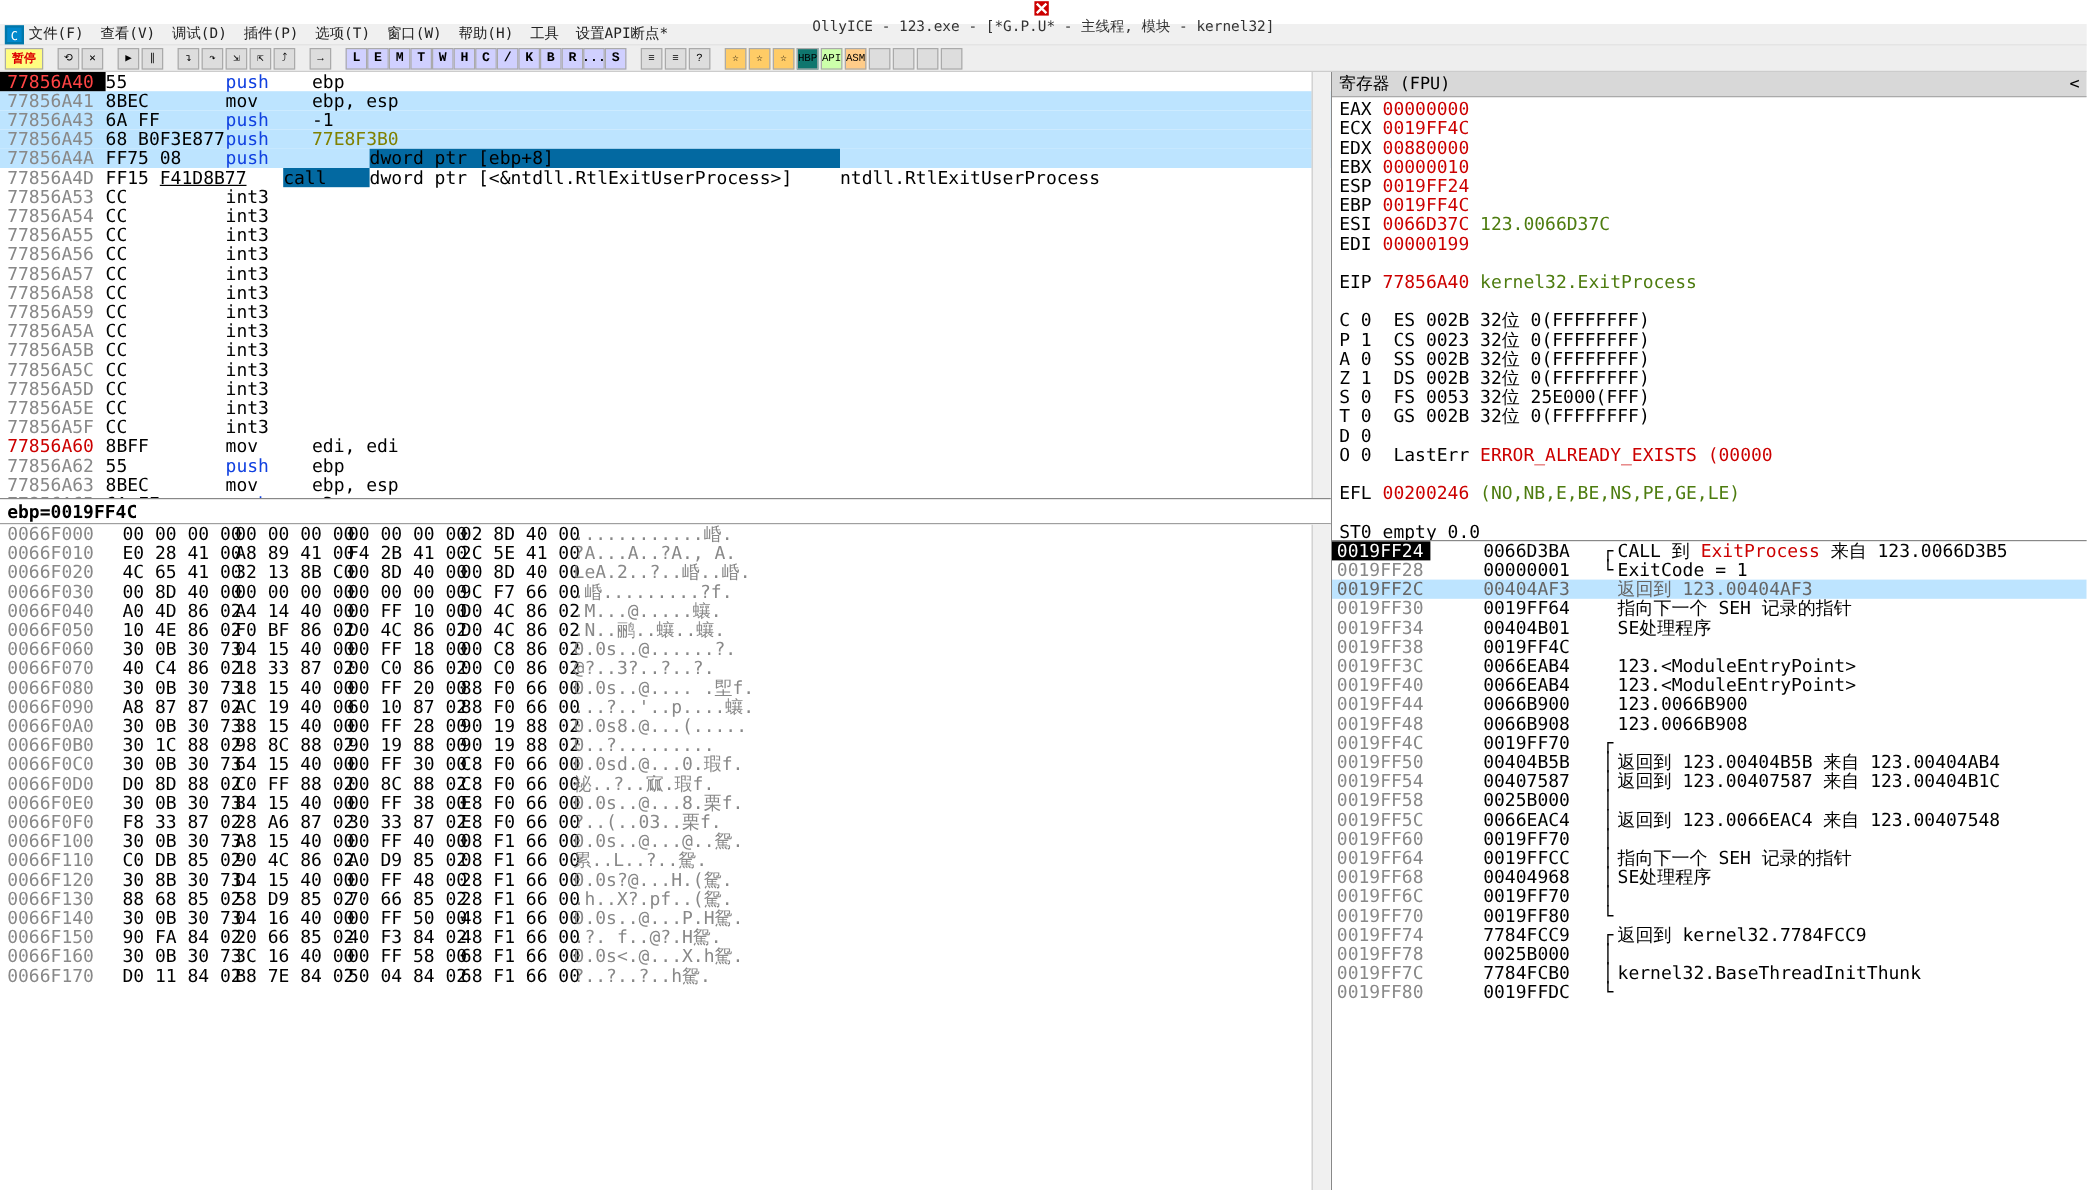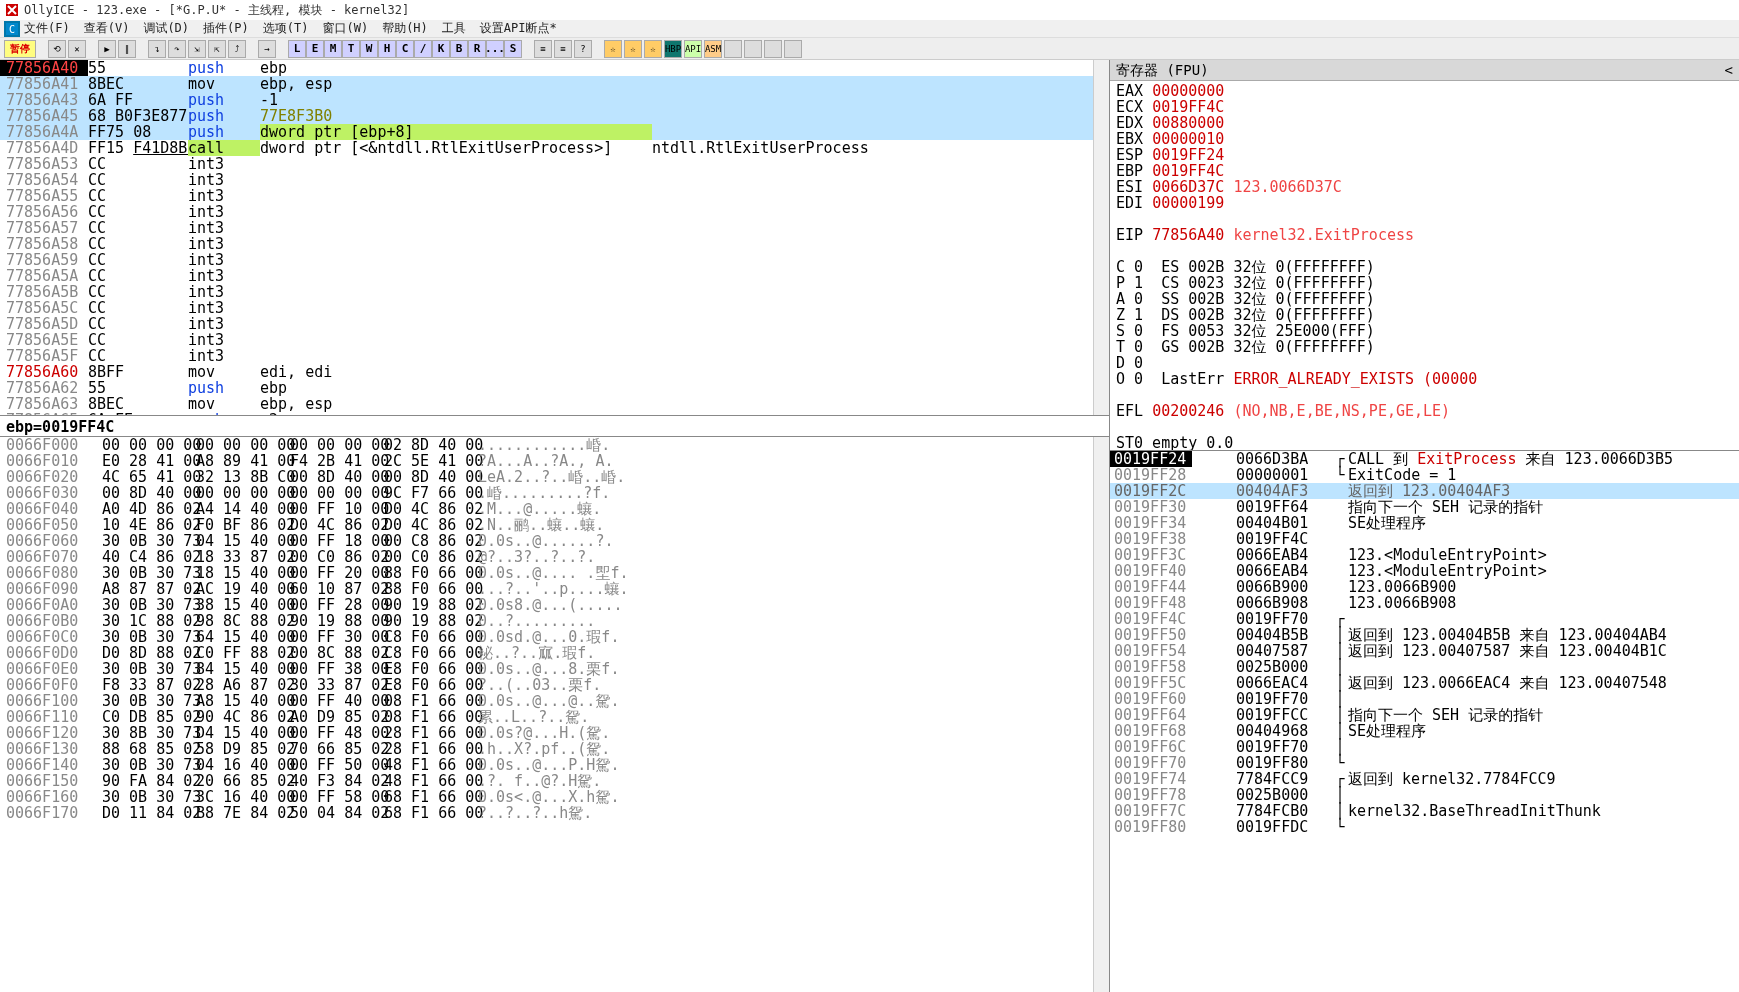--- a/index.html
+++ b/index.html
@@ -1,58 +1,58 @@
 <!DOCTYPE html>
 <html><head>
 <meta charset="utf-8">
 <style>
 * { margin:0; padding:0; box-sizing:border-box; }
 body { font-family:"NSimSun","Consolas",monospace; font-size:14px; background:#fff; overflow:hidden; width:1739px; height:992px; }
-.titlebar { height:20px; background:#fff; display:flex; align-items:center; padding:0 4px; font-size:12px; color:#333; }
+.titlebar { height:20px; background:#fff; display:flex; align-items:center; padding:0 4px; font-size:12px; color:#333;flex-direction:column; }
 .titlebar .ico { width:16px; height:16px; margin-right:4px; display:inline-flex; align-items:center; justify-content:center; }
 .menubar { height:18px; background:#f0f0f0; display:flex; align-items:center; padding:0 4px; font-size:12px; color:#222; border-bottom:1px solid #ddd; }
 .mico { width:16px; height:16px; margin-right:4px; background:#07a; display:inline-block; }
 .menubar span.mitem { margin-right:14px; cursor:default; }
-.toolbar { height:22px; background:#eee; display:flex; align-items:center; padding:0 4px; border-bottom:1px solid #ccc; gap:2px; }
+.toolbar { height:22px; background:#eee; display:flex; align-items:center; padding:0 4px; border-bottom:1px solid #ccc; gap:2px;font-family:Liberation Mono, monospace; }
 .tbtn { width:18px; height:18px; background:#ddd; border:1px solid #aaa; display:inline-flex; align-items:center; justify-content:center; font-size:9px; cursor:pointer; }
 .tbtn.lab { background:#d0d0ff; font-weight:bold; text-align:center; width:18px; font-size:11px; }
 .tbtn.pause { background:#fffd80; color:#d00; font-size:10px; font-weight:bold; width:32px; }
 .tspacer { width:8px; }
 .main { display:grid; grid-template-columns:1110px 629px; height:932px; }
 .leftcol { display:flex; flex-direction:column; border-right:1px solid #888; }
 .cpu { height:355px; overflow:hidden; background:#fff; position:relative; font-family:"NSimSun",monospace; font-size:15px; line-height:16px; }
 .cpu-scroll { position:absolute; right:0; top:0; width:16px; height:100%; background:#f0f0f0; border-left:1px solid #ccc; }
 .cpu-row { display:flex; white-space:pre; }
 .cpu-row .addr { width:88px; padding-left:6px; color:#888; }
 .cpu-row .addr.hot { background:#000; color:#f44; }
 .cpu-row .addr.redtxt { color:#c00; }
 .cpu-row .bytes { width:100px; color:#000; }
 .cpu-row .bytes .u { text-decoration:underline; }
 .cpu-row .mnem { width:72px; }
 .cpu-row .ops { width:392px; }
 .cpu-row .note { flex:1; color:#000; }
 .blue { color:#1040e0; }
 .olive { color:#808000; }
 .selrow { background:#bde4ff; }
-.selcell { background:#bef264; color:#000; }
+.selcell { background:#0369a1; color:#000;margin-left:48px; }
 .infobar { height:22px; background:#fff; border-top:1px solid #888; border-bottom:1px solid #888; font-size:15px; padding:2px 6px;font-weight:bold; }
 .dump { flex:1; overflow:hidden; background:#fff; position:relative; font-size:15px; line-height:16px; }
 .dump-scroll { position:absolute; right:0; top:0; width:16px; height:100%; background:#f0f0f0; border-left:1px solid #ccc; }
 .dump-row { display:flex; white-space:pre; }
 .dump-row .da { width:102px; color:#888; padding-left:6px; }
 .dump-row .dh { width:94px; color:#000; }
 .dump-row .dt { color:#888; }
 .rightcol { display:flex; flex-direction:column; }
 .regs { height:390px; background:#fff; font-size:15px; line-height:16px; padding:0; overflow:hidden; }
 .regs-title { background:#d8d8d8; padding:2px 6px; font-size:14px; border-bottom:1px solid #aaa; display:flex; justify-content:space-between; }
 .regs-body { padding:2px 6px; }
 .reg-line { white-space:pre; }
 .reg-name { color:#000; }
 .reg-val { color:#c00; }
-.reg-note { color:#ef4444; }
+.reg-note { color:#4d7c0f; }
 .stack { flex:1; background:#fff; font-size:15px; line-height:16px; overflow:hidden; position:relative; border-top:1px solid #888; }
 .stack-row { display:flex; white-space:pre; }
 .stack-row .sa { width:82px; color:#888; padding-left:4px; text-align:left; }
 .stack-row .sa.hot { background:#000; color:#fff; }
 .stack-row .sv { width:96px; color:#000; text-align:left;margin-left:44px; }
 .stack-row .sg { width:16px; color:#000; text-align:center; }
 .stack-row .sn { flex:1; color:#000; }
 .stack-row.sel { background:#bde4ff; }
 .stack-row.sel .sa,.stack-row.sel .sv,.stack-row.sel .sn { color:#666; }
 .red { color:#c00; }

